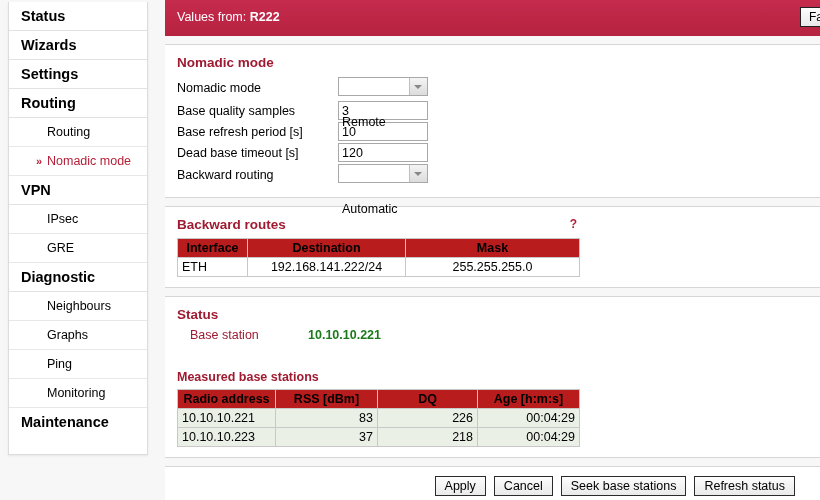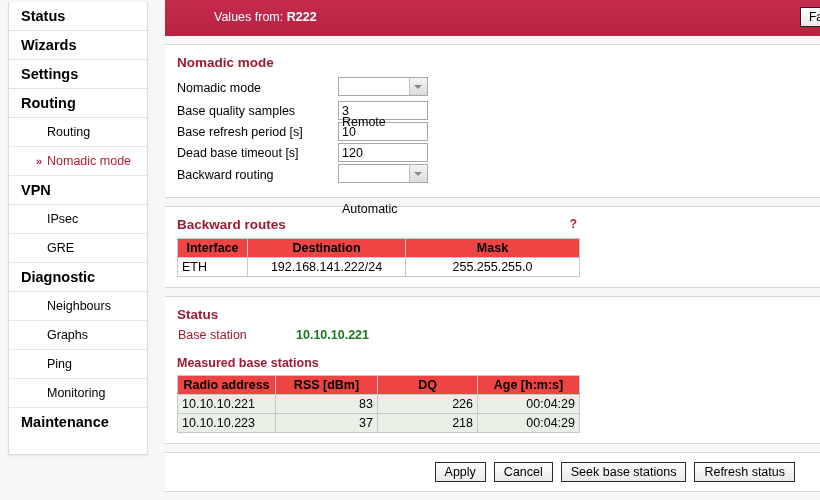--- a/index.html
+++ b/index.html
@@ -49,21 +49,21 @@
   .content { position: absolute; left: 165px; top: 0; width: 655px; height: 500px; }
 
   .topbar {
     position: relative;
     height: 36px; width: 655px;
     background: linear-gradient(to bottom, #c42b4d 0%, #bd2545 60%, #b62340 100%);
     box-sizing: border-box;
   }
   .topbar .label {
     position: absolute; left: 12px; top: 10px;
-    color: #ffffff; font-size: 12.5px; margin-left: 37px;
+    color: #ffffff; font-size: 12.5px;
   }
   .topbar .label b { font-weight: bold; }
   .topbar .fbtn {
     position: absolute; right: -12px; top: 7px;
     background: linear-gradient(to bottom,#fdfdfd,#e9e9e9);
     border: 1px solid #222;
     font-size: 12px; color: #000;
     padding: 2px 8px;
     font-family: "Liberation Sans", sans-serif;
     white-space: nowrap;
@@ -115,41 +115,41 @@
   }
   .sel .arrow:after {
     content: ""; position: absolute; left: 4px; top: 7px;
     border-left: 4px solid transparent; border-right: 4px solid transparent;
     border-top: 4px solid #888;
   }
 
   
   table.data { border-collapse: collapse; table-layout: fixed; }
   table.data th {
-    font-size: 12.5px; font-weight: bold; color: #000; background: #ef4444;
+    font-size: 12.5px; font-weight: bold; color: #000; background: #b91c1c;
     border: 1px solid #c8c8c8; padding: 2px 4px; text-align: center;
     white-space: nowrap; overflow: hidden;
   }
   table.data td {
     font-size: 12.5px; color: #000; background: #fff;
     border: 1px solid #c8c8c8; padding: 2px 4px;
     white-space: nowrap; overflow: hidden; margin-top: 35px;
   }
   table.routes { width: 402px; }
   table.routes td.c0 { text-align: left; }
   table.routes td.c1, table.routes td.c2 { text-align: center; }
 
   table.meas { width: 402px; }
   table.meas td { text-align: right; background: #eaf0e6; }
   table.meas td.addr { text-align: left; }
 
-  .status-row { font-size: 12.5px; margin: 2px 0 0 1px; }
+  .status-row { font-size: 12.5px; margin: 2px 0 0 13px; }
   .status-row .k { color: #9e1b32; display: inline-block; width: 118px; }
   .status-row .v { color: #1a7a1a; font-weight: bold; }
-  .sub-title { color: #9e1b32; font-size: 12.5px; font-weight: bold; margin: 14px 0 5px 0; }
+  .sub-title { color: #9e1b32; font-size: 12.5px; font-weight: bold; margin: 28px 0 5px 0; }
 
   
   .btnbar { text-align: right; padding: 9px 25px 9px 0; }
   .btn {
     display: inline-block;
     background: linear-gradient(to bottom,#fdfdfd,#eaeaea);
     border: 1px solid #2b2b2b;
     font-size: 12.5px; color: #000;
     padding: 2px 9px; margin-left: 8px;
     font-family: "Liberation Sans", sans-serif;

